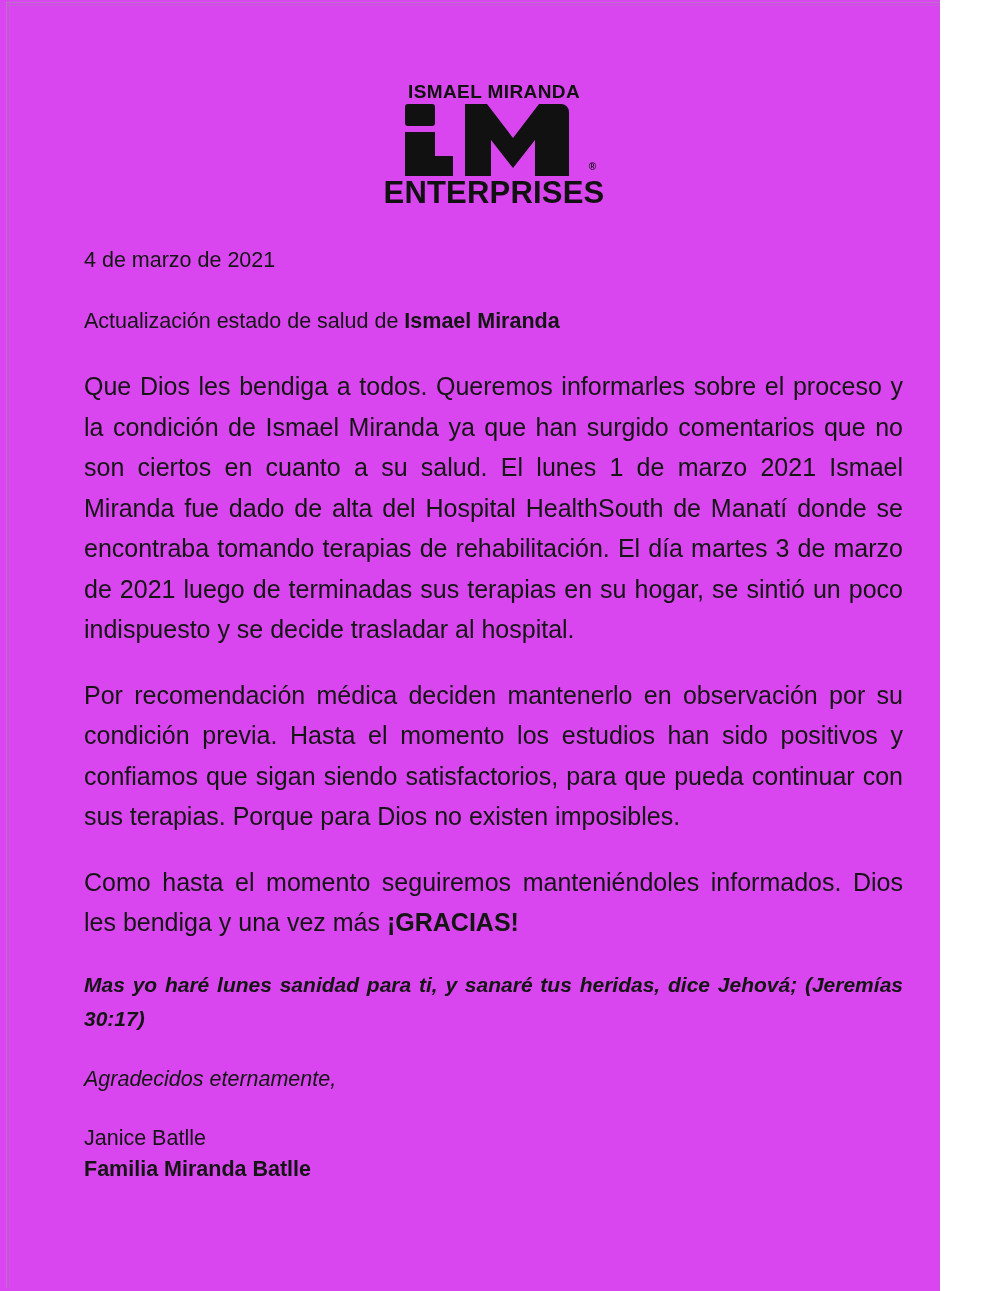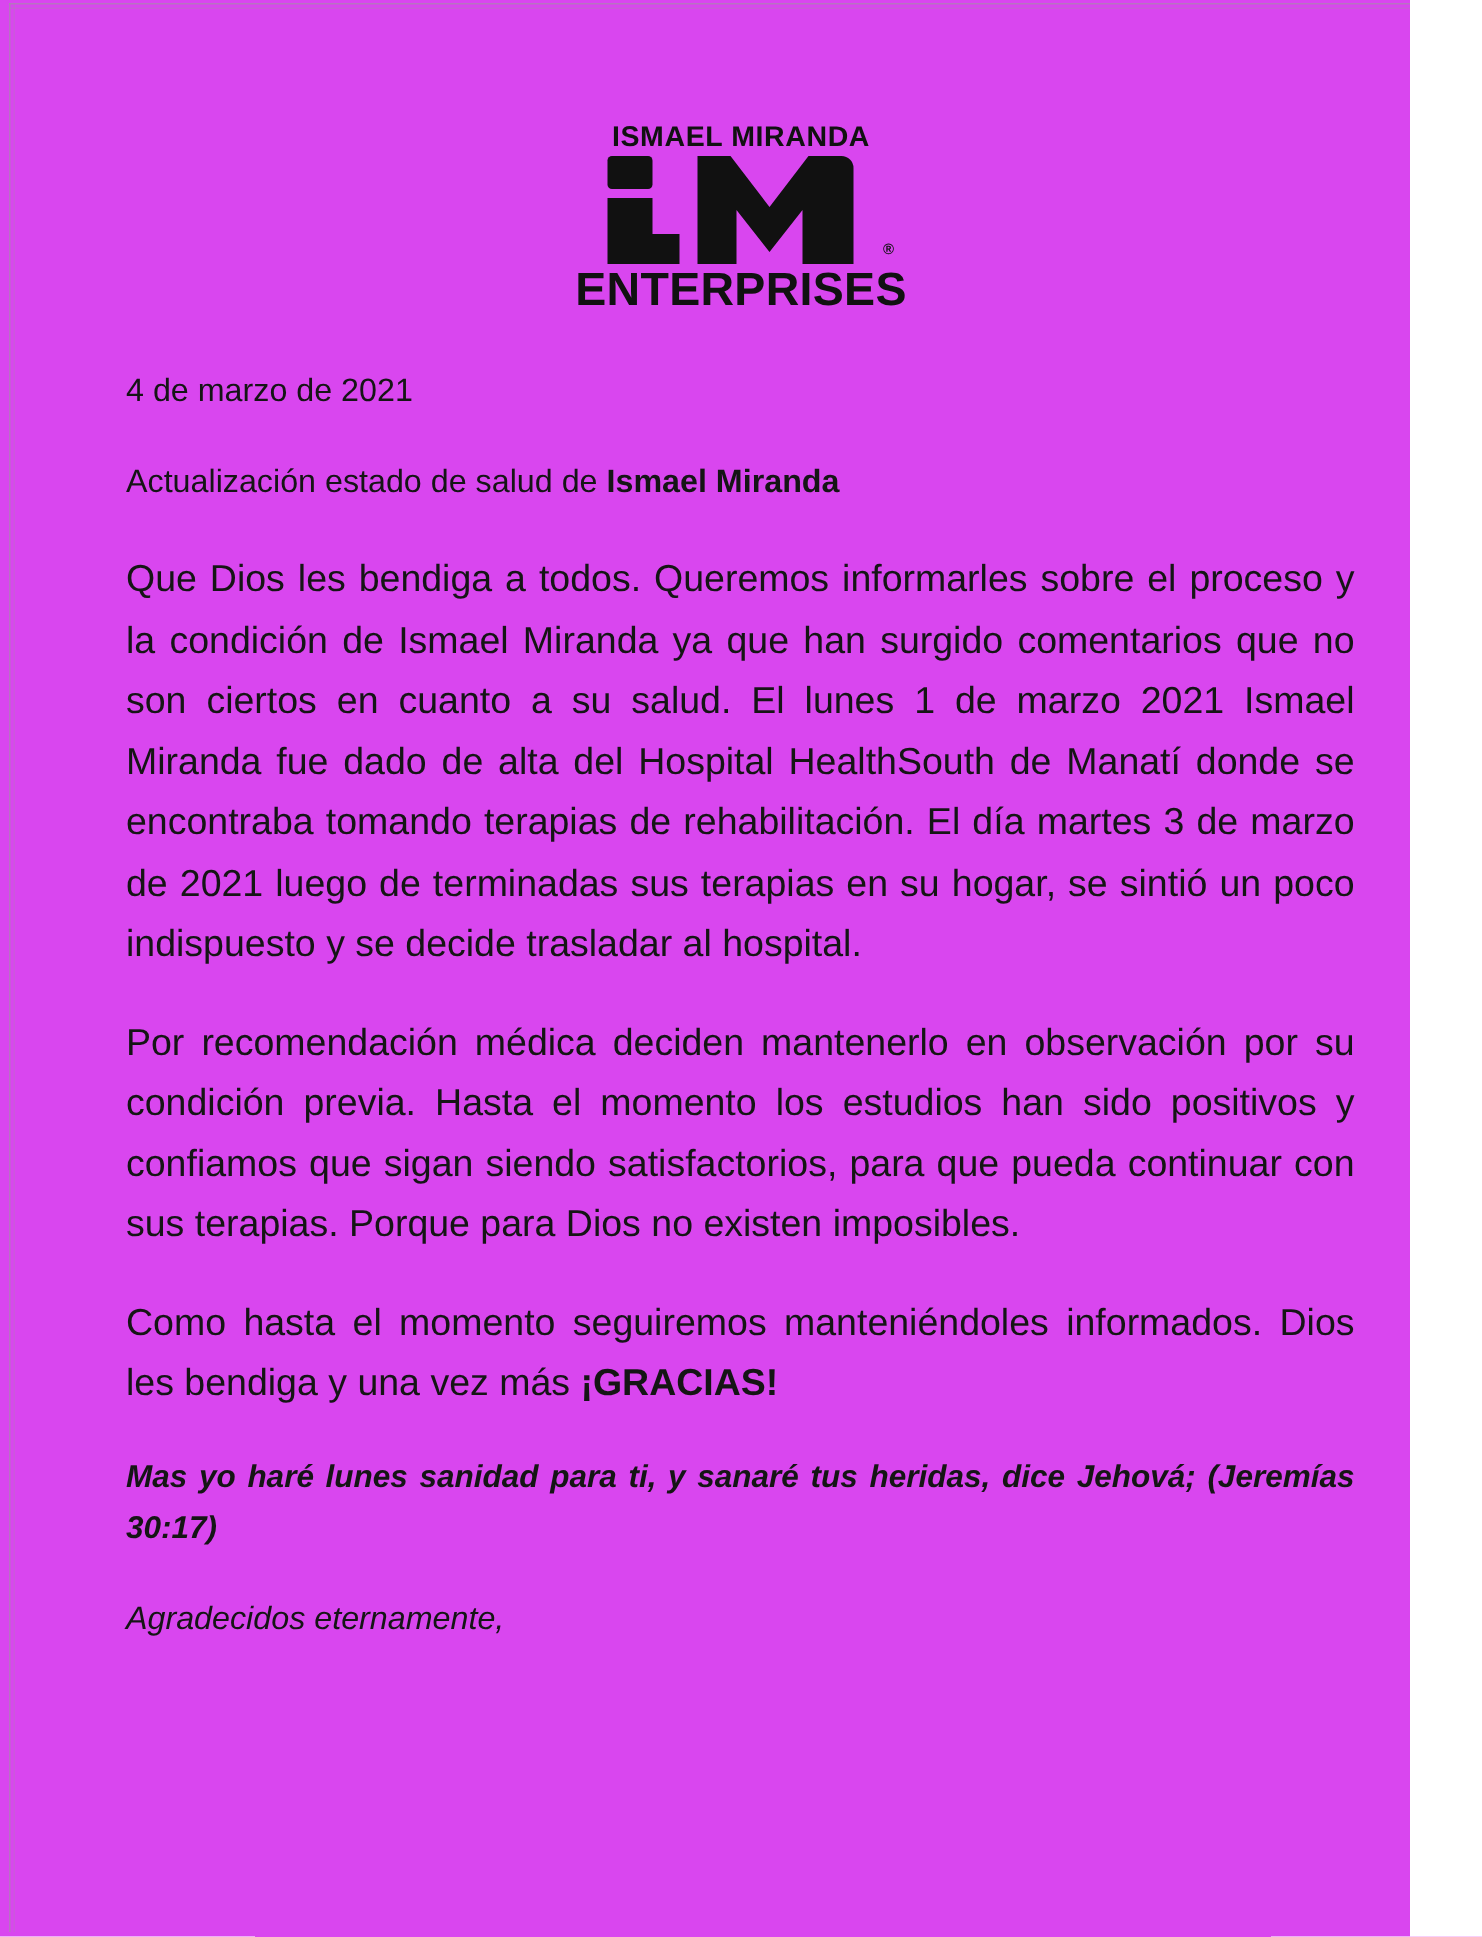--- a/index.html
+++ b/index.html
@@ -179,15 +179,19 @@
 
 
     <p class="para">
       <span>Como hasta el momento seguiremos manteniéndoles informados. Dios les bendiga y una vez más </span><b>¡GRACIAS!</b>
     </p>
 
     <p class="scripture"> Mas yo haré lunes sanidad para ti, y sanaré tus heridas, dice Jehová; (Jeremías 30:17)</p>
 
     <p class="closing">Agradecidos eternamente,</p>
 
+    <p class="signature">
+      <span class="sig-name">Janice Batlle</span>
+      <span class="sig-family">Familia Miranda Batlle</span>
+    </p>
 
   </div>
 </div>
 
 </body></html>

